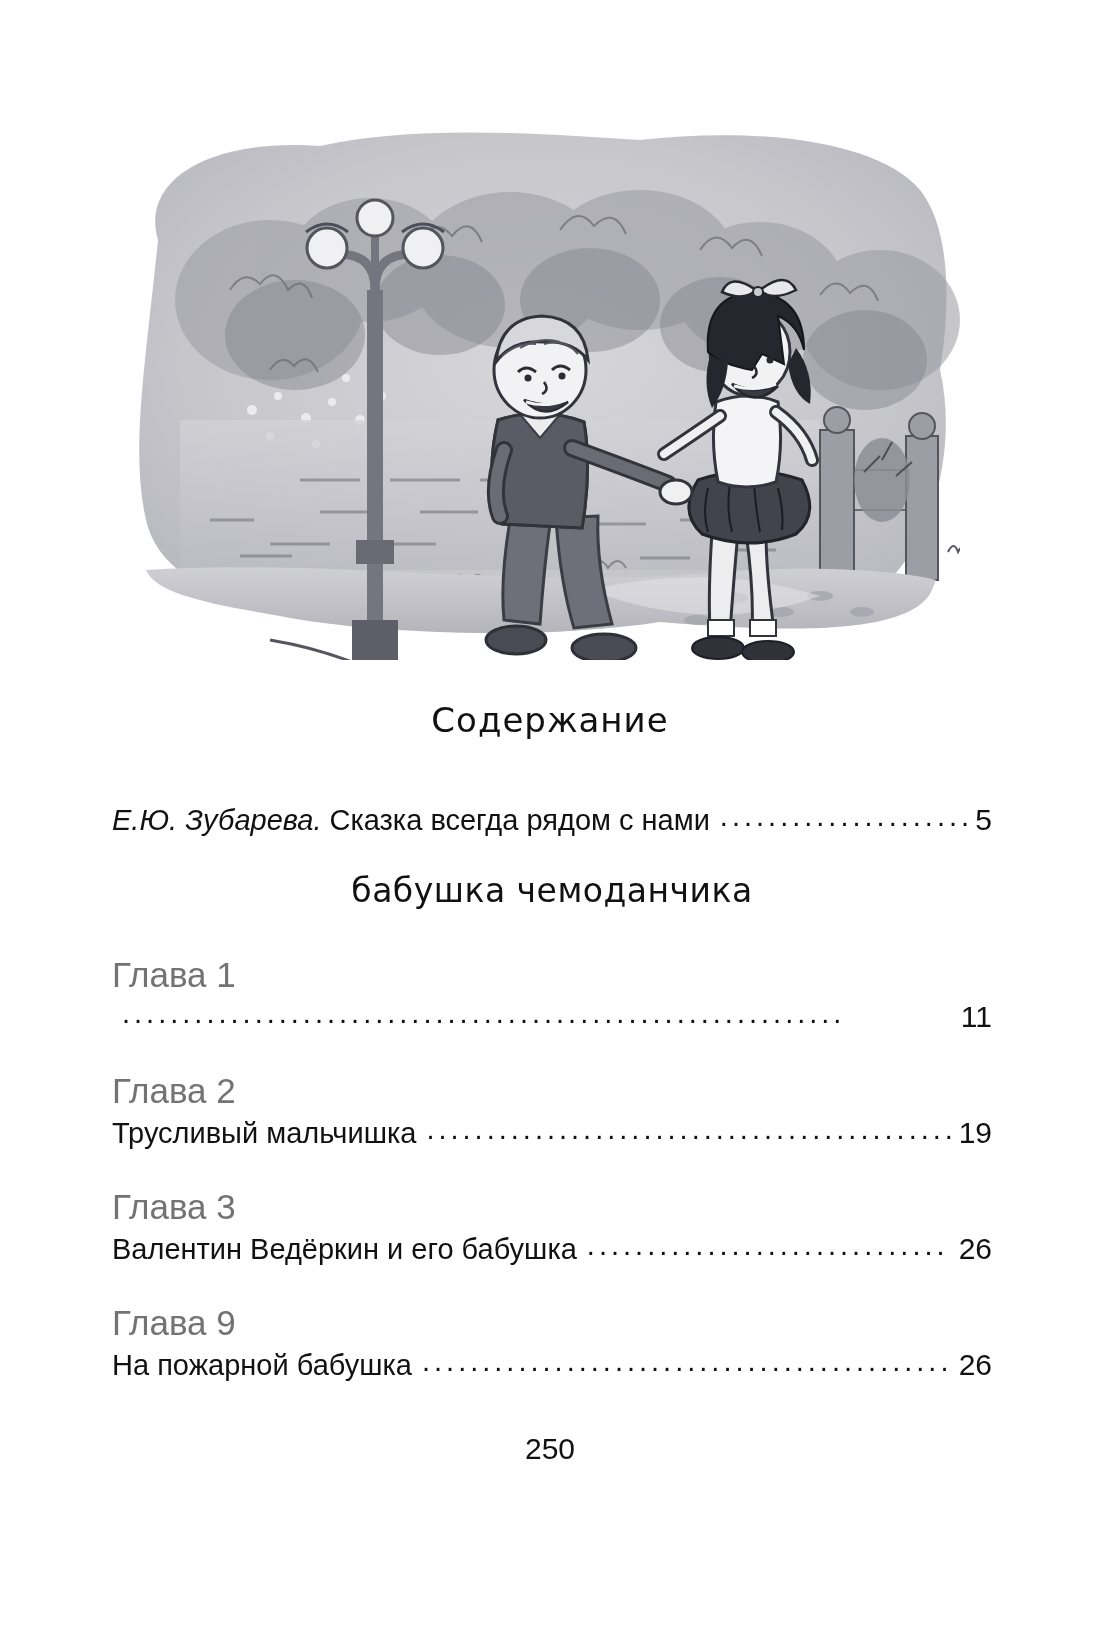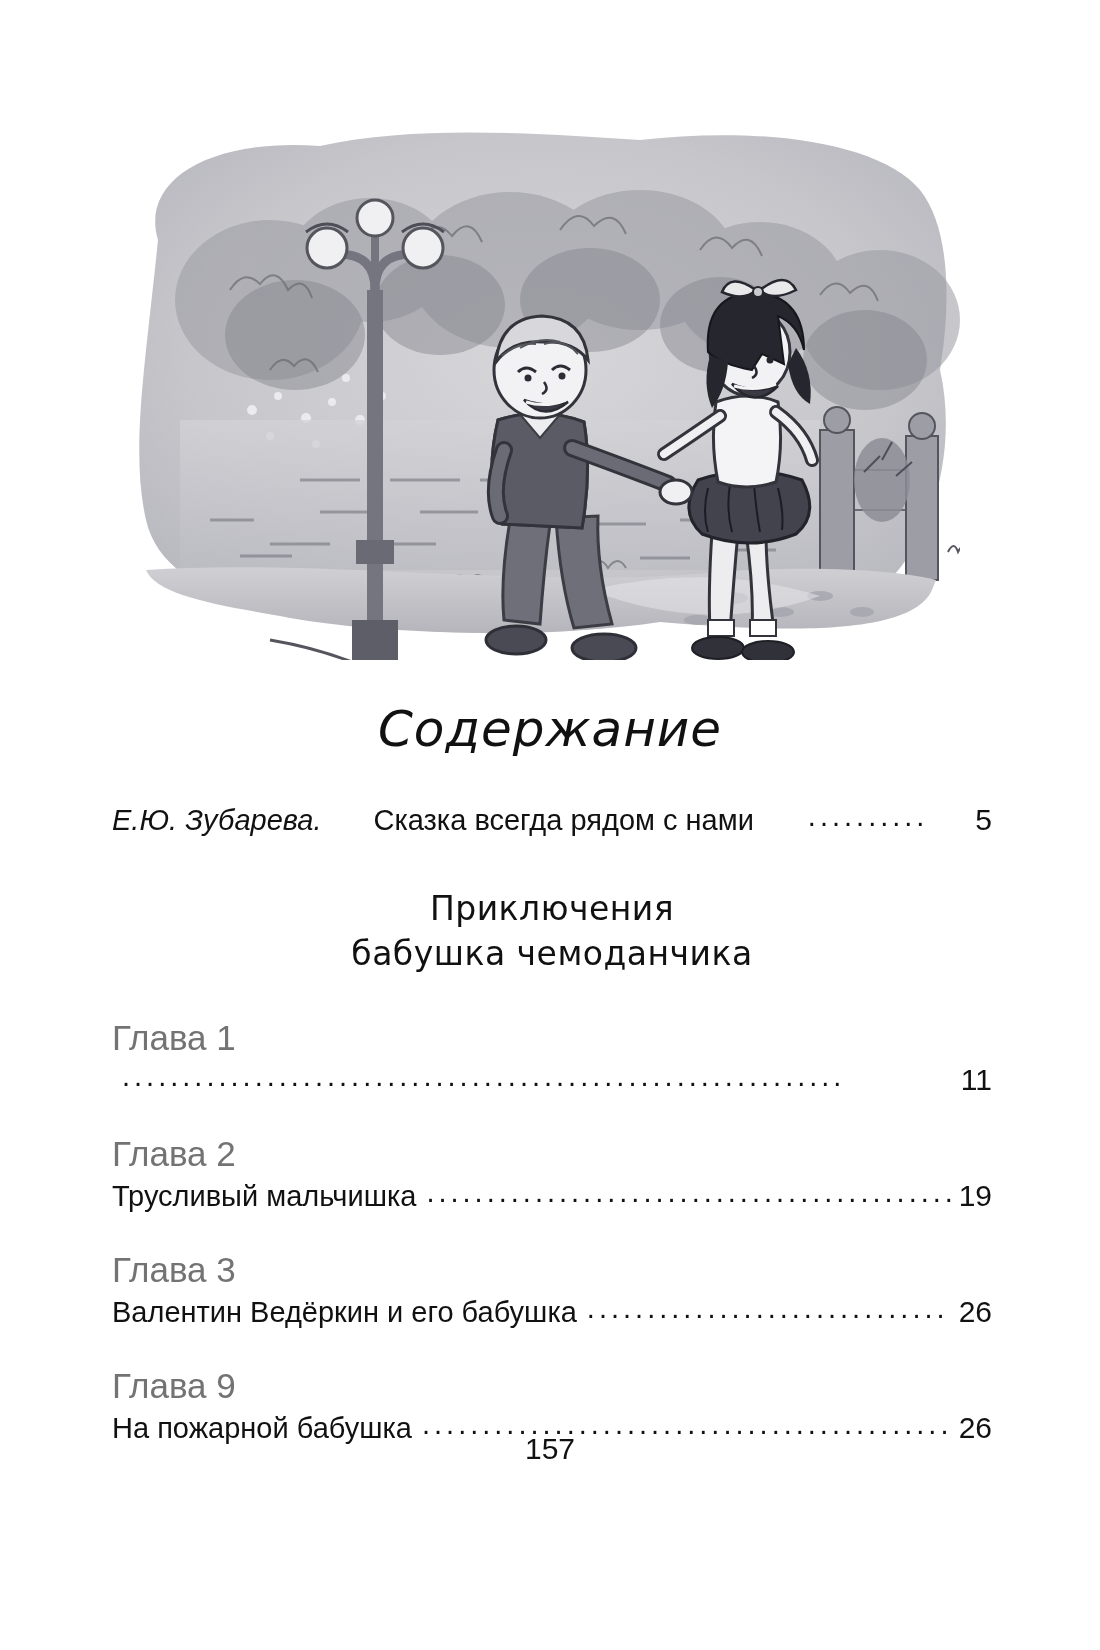--- a/index.html
+++ b/index.html
@@ -36,26 +36,25 @@
     height: 100%;
   }
 
   
   .toc-title {
     position: absolute;
     top: 700px;
     left: 0;
     width: 1100px;
     text-align: center;
-    font-size: 50px;
+    font-size: 34px;
     letter-spacing: 1px;
     font-family: "DejaVu Sans", sans-serif;
     font-weight: 400;
     color: #111;
-    font-style: italic;
   }
 
   
   .toc-body {
     position: absolute;
     top: 800px;
     left: 112px;
     width: 880px;
   }
 
@@ -83,22 +82,21 @@
     font-size: 29px;
     letter-spacing: 4px;
     color: #111;
   }
   .entry-line .pageno {
     flex: 0 0 auto;
     font-size: 30px;
   }
 
   .intro-entry {
-    margin-bottom: 46px;
-    gap: 44px;
+    margin-bottom: 28px;
   }
 
   .section-heading {
     text-align: center;
     font-family: "DejaVu Sans", sans-serif;
     font-size: 33px;
     line-height: 45px;
     color: #111;
     margin-bottom: 44px;
     letter-spacing: 0.5px;
@@ -357,21 +355,20 @@
   <div class="toc-body">
 
     <div class="entry-line intro-entry">
       <span class="etext author">Е.Ю. Зубарева.</span>
       <span class="etext" style="margin-left:8px;">Сказка всегда рядом с нами</span>
       <span class="dots">............................................................</span>
       <span class="pageno">5</span>
     </div>
 
     <div class="section-heading">
-      <div>Приключения</div>
       <div>бабушка чемоданчика</div>
     </div>
 
     <div class="chapter-block">
       <div class="chapter-label">Глава 1</div>
       <div class="entry-line">
         <span class="dots">............................................................</span>
         <span class="pageno">11</span>
       </div>
     </div>
@@ -398,15 +395,15 @@
       <div class="chapter-label">Глава 9</div>
       <div class="entry-line">
         <span class="etext">На пожарной бабушка</span>
         <span class="dots">............................................................</span>
         <span class="pageno">26</span>
       </div>
     </div>
 
   </div>
 
-  <div class="folio">157</div>
+  <div class="folio">250</div>
 
 </div>
 
 </body></html>

